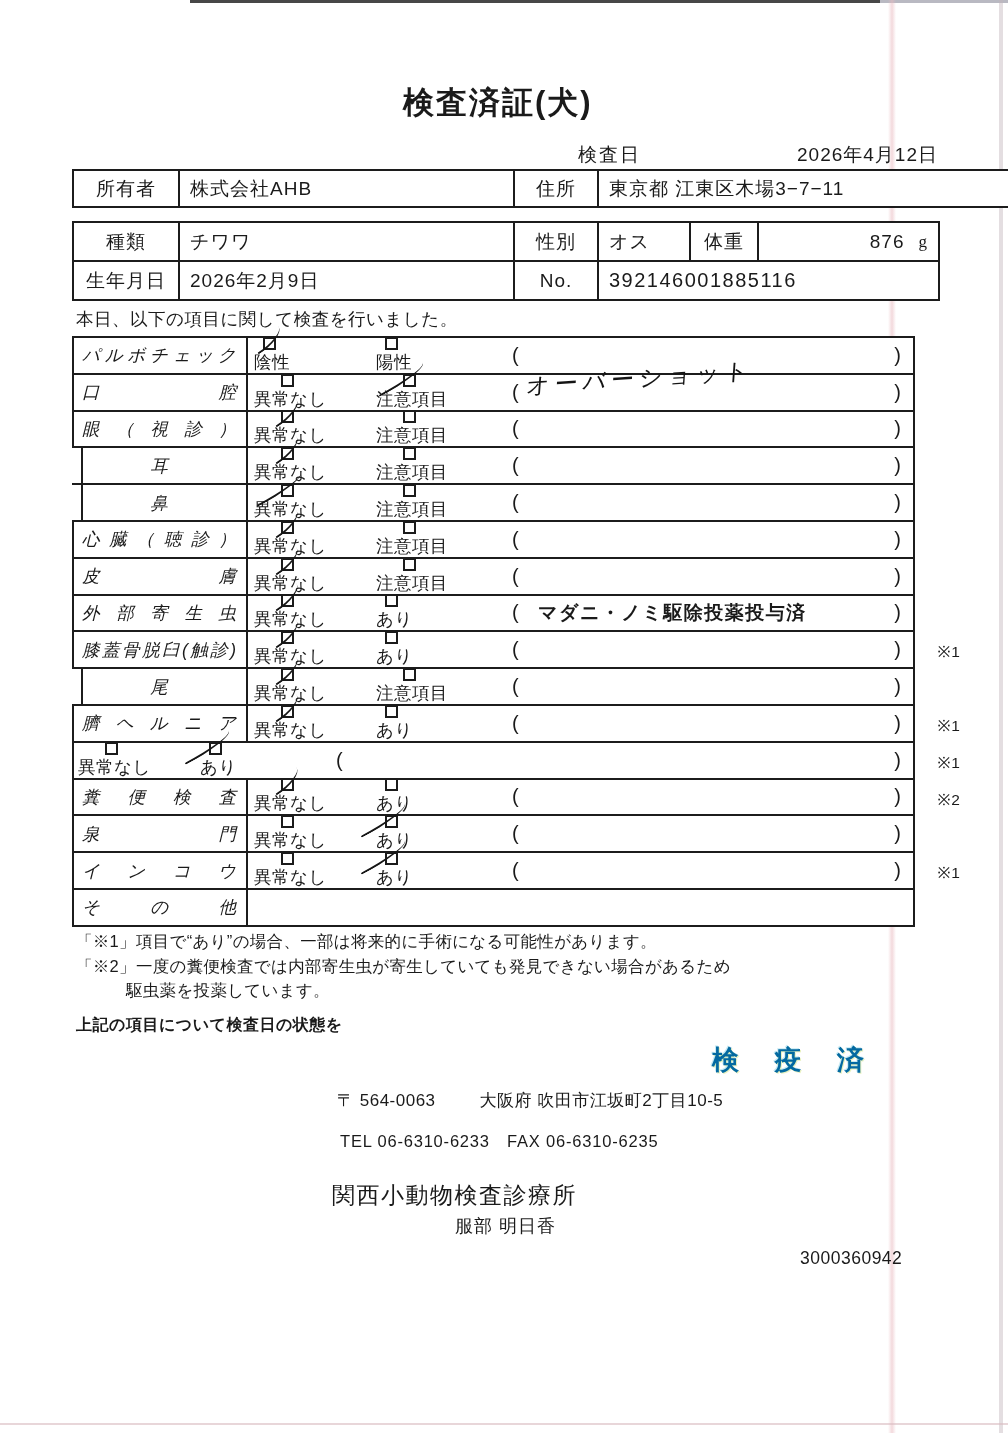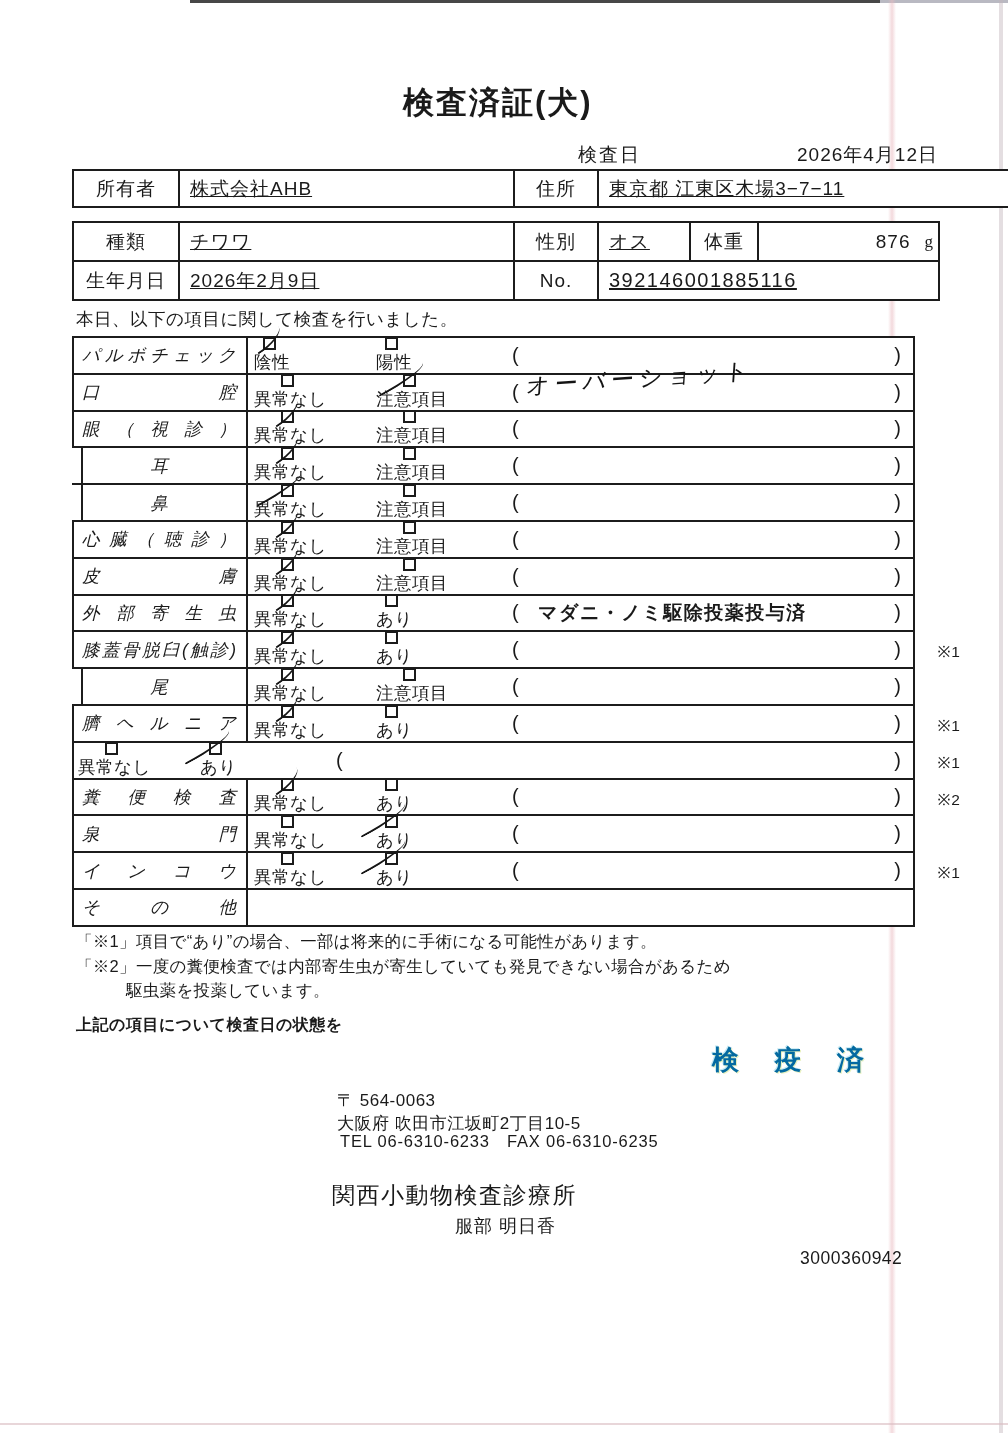--- a/index.html
+++ b/index.html
@@ -19,28 +19,28 @@
   .doc-title{left:403px;top:82px;font-size:31px;font-weight:600;letter-spacing:2px;}
   .insp-date-label{left:578px;top:142px;font-size:19px;letter-spacing:2px;}
   .insp-date-value{left:797px;top:142px;font-size:19px;letter-spacing:1px;}
 
   
   .hdr-table{box-sizing:border-box;border:2px solid #1c1c1c;display:flex;flex-direction:column;background:#fff;}
   .hdr-row{display:flex;flex:1;align-items:stretch;}
   .hdr-row + .hdr-row{border-top:2px solid #1c1c1c;}
   .hdr-cell{display:flex;align-items:center;font-size:19px;letter-spacing:1px;box-sizing:border-box;}
   .hdr-cell.lab{justify-content:center;}
-  .hdr-cell.val{padding-left:10px;text-decoration:underline;}
+  .hdr-cell.val{padding-left:10px;}
   .hdr-cell.bR{border-right:2px solid #1c1c1c;}
   .t1{left:72px;top:169px;width:984px;height:39px;}
   .t2{left:72px;top:221px;width:868px;height:80px;}
   .w106{width:106px;flex:none;} .w335{width:335px;flex:none;}
   .w84{width:84px;flex:none;}  .w92{width:92px;flex:none;}
   .w68{width:68px;flex:none;}  .grow{flex:1;}
-  .weight-val{justify-content:flex-end;padding-right:4px;font-size:19px;}
+  .weight-val{justify-content:flex-end;padding-right:10px;font-size:19px;}
   .weight-unit{font-family:"Liberation Serif", serif;font-size:17px;margin-left:14px;}
   .no-val{font-size:20px;letter-spacing:1.5px;}
 
   .intro-line{left:76px;top:307px;font-size:17.5px;letter-spacing:.5px;}
 
   
   .chk-table{left:72px;top:336px;width:843px;box-sizing:border-box;
              border-top:2px solid #1c1c1c;border-right:2px solid #1c1c1c;background:#fff;}
   .chk-row{position:relative;display:flex;height:36.8px;box-sizing:border-box;
            border-bottom:2px solid #1c1c1c;align-items:stretch;}
@@ -72,21 +72,21 @@
   .note2a{left:76px;top:956px;font-size:16.5px;letter-spacing:.3px;}
   .note2b{left:126px;top:980px;font-size:16.5px;letter-spacing:.3px;}
 
   
   .disclaimer{left:76px;top:1011px;font-size:16px;font-weight:700;line-height:27px;letter-spacing:.5px;}
   .disclaimer .l3{text-shadow:1px 0 0 rgba(0,190,210,.35),-1px 0 0 rgba(255,90,170,.25);}
 
   
   .stamp{left:712px;top:1042px;font-size:27px;font-weight:600;letter-spacing:14px;color:#0369a1;
          text-shadow:1px 1px 0 rgba(205,225,110,.45),-1px -1px 0 rgba(110,200,225,.4);}
-  .postal-line{left:337px;top:1089px;font-size:17px;display:flex;letter-spacing:.5px;flex-direction:column;}
+  .postal-line{left:337px;top:1089px;font-size:17px;display:flex;letter-spacing:.5px;}
   .postal-line .gap{display:inline-block;width:44px;}
   .tel-line{left:340px;top:1131px;font-size:16.5px;letter-spacing:.8px;}
   .clinic-name{left:332px;top:1180px;font-size:23px;letter-spacing:1.5px;}
   .vet-name{left:455px;top:1214px;font-size:18px;letter-spacing:1px;}
   .serial{left:800px;top:1248px;font-size:17.5px;letter-spacing:.5px;}
 </style>
 </head>
 <body>
 
 <div class="abs scan-top-line"></div>

